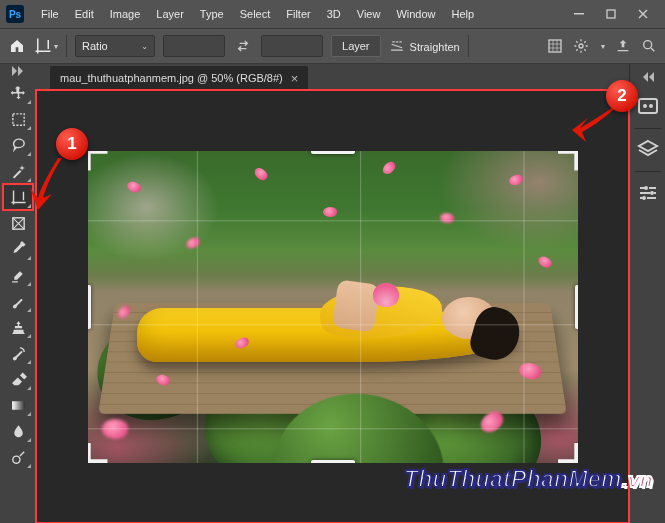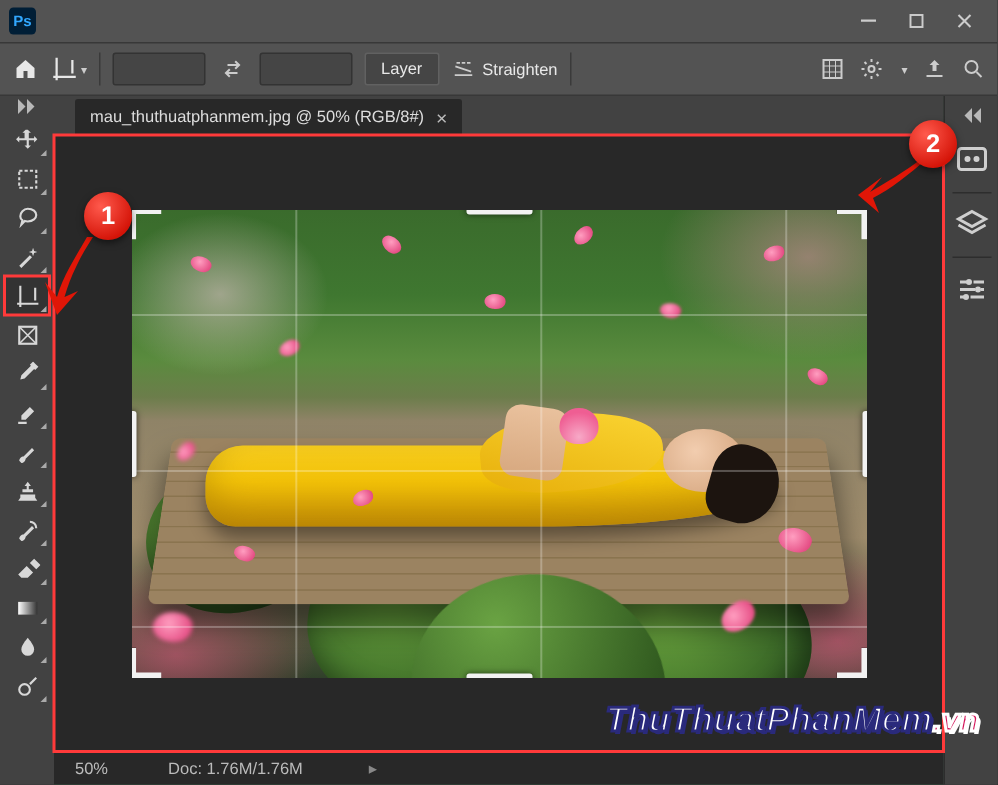--- a/index.html
+++ b/index.html
@@ -32,21 +32,21 @@
   .main { display: flex; height: calc(523px - 28px - 36px); }
   .left-gutter { width: 36px; background: #424242; display: flex; flex-direction: column; align-items: center; padding-top: 0; }
   .dbl-arrow { width: 12px; height: 10px; fill: #b8b8b8; margin: 2px 0 4px; }
   .toolbox { width: 36px; display: flex; flex-direction: column; align-items: center; gap: 0; }
   .tool { width: 30px; height: 26px; display: flex; align-items: center; justify-content: center; fill: #d8d8d8; position: relative; }
   .tool.active { background: #333; }
   .tool.active.hl { outline: 2px solid #ff3a3a; outline-offset: -1px; }
   .tool-corner { position: absolute; right: 2px; bottom: 2px; width: 0; height: 0; border-right: 4px solid #aaa; border-top: 4px solid transparent; }
   .tool svg { width: 17px; height: 17px; }
 
-  .doc-area { flex: 1; display: flex; flex-direction: column; background: #14532d; }
+  .doc-area { flex: 1; display: flex; flex-direction: column; background: #eab308; }
   .tab-strip { height: 26px; background: #424242; display: flex; align-items: flex-end; padding-left: 14px; }
   .tab { background: #282828; height: 24px; padding: 0 10px; display: flex; align-items: center; gap: 8px; border-radius: 2px 2px 0 0; color: #ddd; }
   .tab-close { color: #bbb; font-size: 13px; }
   .canvas-wrap { flex: 1; position: relative; display: flex; align-items: center; justify-content: center; background: #282828; overflow: hidden; outline: 2px solid #ff3a3a; outline-offset: -1px; }
   .status-bar { height: 22px; background: #282828; border-top: 1px solid #111; display: flex; align-items: center; padding: 0 14px; gap: 40px; color: #bbb; font-size: 11px; }
 
   
   .photo { width: 490px; height: 312px; position: relative; overflow: hidden; }
   .bg-green { position:absolute; inset:0; background:
       radial-gradient(ellipse 120px 90px at 12% 18%, rgba(255,210,230,.5), transparent 60%),
@@ -113,20 +113,33 @@
   
   .watermark { position:absolute; right:12px; bottom:30px; font-family: Arial, sans-serif; font-size:23px; font-weight:900; font-style:italic; letter-spacing:.3px; z-index:70; }
   .watermark .t1 { color:#fff; -webkit-text-stroke: 2px #2a2a7c; text-shadow: 2px 2px 0 #2a2a7c; }
   .watermark .t2 { color:#d4145a; -webkit-text-stroke: 2px #fff; text-shadow: 2px 2px 0 #fff; font-size:21px; }
 </style>
 </head>
 <body>
 
 <div class="title-bar">
   <div class="ps-logo">Ps</div>
+  <div class="menu">
+    <span>File</span>
+    <span>Edit</span>
+    <span>Image</span>
+    <span>Layer</span>
+    <span>Type</span>
+    <span>Select</span>
+    <span>Filter</span>
+    <span>3D</span>
+    <span>View</span>
+    <span>Window</span>
+    <span>Help</span>
+  </div>
   <div class="win-controls">
     <div class="win-btn">
         <svg viewBox="0 0 10 10">
           <rect y="4" width="10" height="1.5" fill="#ccc"></rect>
         </svg>
       </div>
     <div class="win-btn">
         <svg viewBox="0 0 10 10">
           <rect x="1" y="1" width="8" height="8" fill="none" stroke="#ccc" stroke-width="1.3"></rect>
         </svg>
@@ -143,20 +156,24 @@
   <svg class="home-icon" viewBox="0 0 24 24">
       <path d="M3 11 L12 3 L21 11 V21 H14 V14 H10 V21 H3 Z"></path>
     </svg>
   <div style="display:flex;align-items:center">
     <svg class="crop-preset" viewBox="0 0 24 24">
         <path d="M6 2v16h16v2H6v2H4v-2H2v-2h2V2h2zm12 2v12h2V4h-2z"></path>
       </svg>
     <span class="dd-arrow">▾</span>
   </div>
   <div class="opt-sep"></div>
+  <div class="ratio-dd">
+    <span>Ratio</span>
+    <span class="dd-arrow" style="margin-left:auto">⌄</span>
+  </div>
   <div class="num-in" title=""></div>
   <div class="swap-btn">
     <svg viewBox="0 0 24 24" width="16" height="16">
         <path d="M7 7h9l-2-2 1.4-1.4L20 8l-4.6 4.4L14 11l2-2H7V7zm10 10H8l2 2-1.4 1.4L4 16l4.6-4.4L10 13l-2 2h9v2z"></path>
       </svg>
   </div>
   <div class="num-in" title=""></div>
   <div class="clear-btn">
       <span>Layer</span>
     </div>
@@ -346,25 +363,20 @@
             <div class="ch c br"></div>
             <div class="ch e t"></div>
             <div class="ch e b"></div>
             <div class="ch e l"></div>
             <div class="ch e r"></div>
           </div>
         </div>
       </div>
     </div>
 
-    <div class="status-bar">
-      <span>50%</span>
-      <span>Doc: 1.76M/1.76M</span>
-      <span style="margin-left:4px;color:#888">▸</span>
-    </div>
   </div>
 
   <div class="right-panels">
     <svg class="dbl-arrow" style="transform:scaleX(-1)" viewBox="0 0 12 10">
         <path d="M0 0l5 5-5 5zM6 0l5 5-5 5z"></path>
       </svg>
     <div class="rp-icon">
         <svg viewBox="0 0 24 24">
           <rect x="3" y="4" width="18" height="14" rx="2" fill="none" stroke="#cfcfcf" stroke-width="2"></rect>
           <circle cx="9" cy="11" r="2"></circle>

